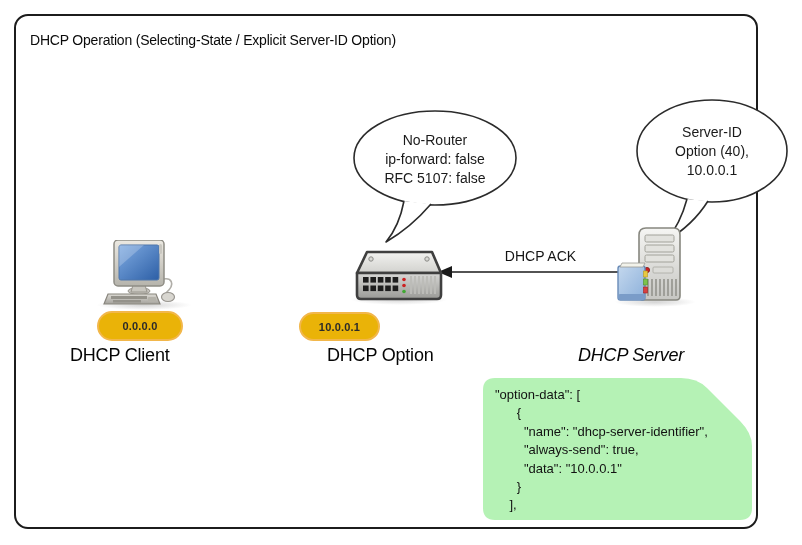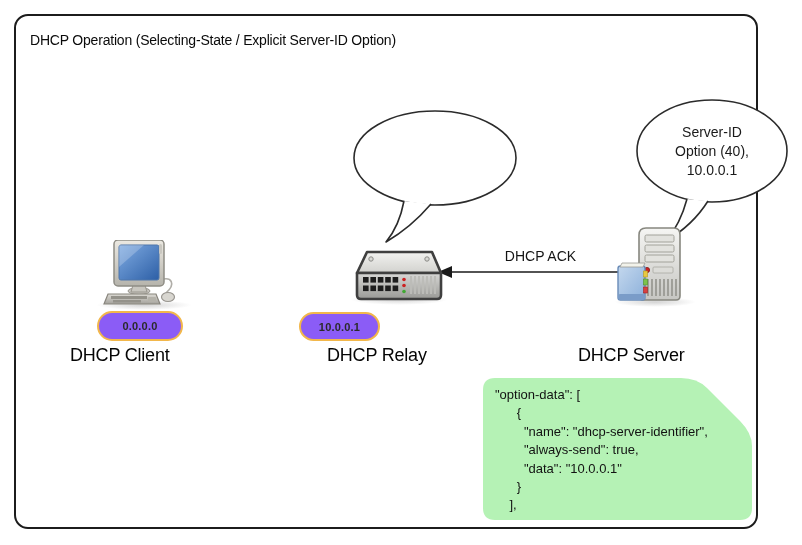--- a/index.html
+++ b/index.html
@@ -24,36 +24,36 @@
   .bubble-text{
     position:absolute;text-align:center;font-size:14px;line-height:19px;
     font-weight:500;color:#1a1a1a;
   }
   .bubble-text-relay{left:355px;top:131px;width:160px;}
   .bubble-text-server{left:642px;top:123px;width:140px;}
   .msg-label{position:absolute;left:458px;width:165px;text-align:center;font-size:14px;font-weight:500;color:#141414;}
   .msg-label.top{top:248px;}
   .msg-label.bottom{top:276px;}
   .badge{
-    position:absolute;box-sizing:border-box;background:#8b5cf6;
+    position:absolute;box-sizing:border-box;background:#eab308;
     border:2.5px solid var(--badge-border);border-radius:15px;
     display:flex;align-items:center;justify-content:center;
     font-size:11px;font-weight:bold;color:#2a2a2a;letter-spacing:0.2px;
   }
   .badge-client{left:97px;top:311px;width:86px;height:30px;}
   .badge-relay-1{left:299px;top:312px;width:81px;height:29px;}
   .badge-relay-2{left:407px;top:312px;width:88px;height:29px;}
   .badge-server{left:601px;top:311px;width:75px;height:30px;}
   .node-label{
     position:absolute;top:345px;text-align:left;font-size:18px;font-weight:500;
     letter-spacing:-0.2px;color:#050505;
   }
   .node-label-client{left:70px;width:140px;}
   .node-label-relay{left:327px;width:140px;}
-  .node-label-server{left:578px;width:142px;}
+  .node-label-server{left:578px;width:142px;font-style:italic;}
   .icon{position:absolute;}
   .icon-client{left:100px;top:240px;}
   .icon-relay{left:353px;top:246px;}
   .icon-server{left:616px;top:226px;}
   .shadow{
     position:absolute;border-radius:50%;
     background:radial-gradient(ellipse at center, rgba(60,60,60,0.22) 0%, rgba(60,60,60,0) 70%);
   }
   .shadow-client{left:96px;top:300px;width:96px;height:10px;}
   .shadow-relay{left:350px;top:294px;width:98px;height:11px;}
@@ -88,20 +88,25 @@
     </g>
 
     <g>
       <line x1="450" y1="272" x2="622" y2="272" stroke="#1a1a1a" stroke-width="1.6"></line>
       <polygon points="438,272 452,266 452,278" fill="#1a1a1a"></polygon>
     </g>
   </svg>
 
   <div class="title">DHCP Operation (Selecting-State / Explicit Server-ID Option)</div>
 
+  <div class="bubble-text bubble-text-relay">
+    <div>No-Router</div>
+    <div>ip-forward: false</div>
+    <div>RFC 5107: false</div>
+  </div>
   <div class="bubble-text bubble-text-server">
     <div>Server-ID</div>
     <div>Option (40),</div>
     <div>10.0.0.1</div>
   </div>
 
   <div class="msg-label top">DHCP ACK</div>
 
   <div class="shadow shadow-client"></div>
   <div class="shadow shadow-relay"></div>
@@ -218,21 +223,21 @@
   </svg>
 
   <div class="badge badge-client">
     <span>0.0.0.0</span>
   </div>
   <div class="badge badge-relay-1">
     <span>10.0.0.1</span>
   </div>
 
   <div class="node-label node-label-client">DHCP Client</div>
-  <div class="node-label node-label-relay">DHCP Relay</div>
+  <div class="node-label node-label-relay">DHCP Option</div>
   <div class="node-label node-label-server">DHCP Server</div>
 
   <svg class="snippet-shape" width="269" height="142" viewBox="0 0 269 142">
     <path d="M 12 0 H 198 Q 214 0 224 10 L 257 43 Q 269 55 269 68 V 130 Q 269 142 257 142 H 12 Q 0 142 0 130 V 12 Q 0 0 12 0 Z" style="fill:var(--snippet-bg,#B5F2B5)"></path>
   </svg>
   <pre class="snippet-code">"option-data": [
       {
         "name": "dhcp-server-identifier",
         "always-send": true,
         "data": "10.0.0.1"

